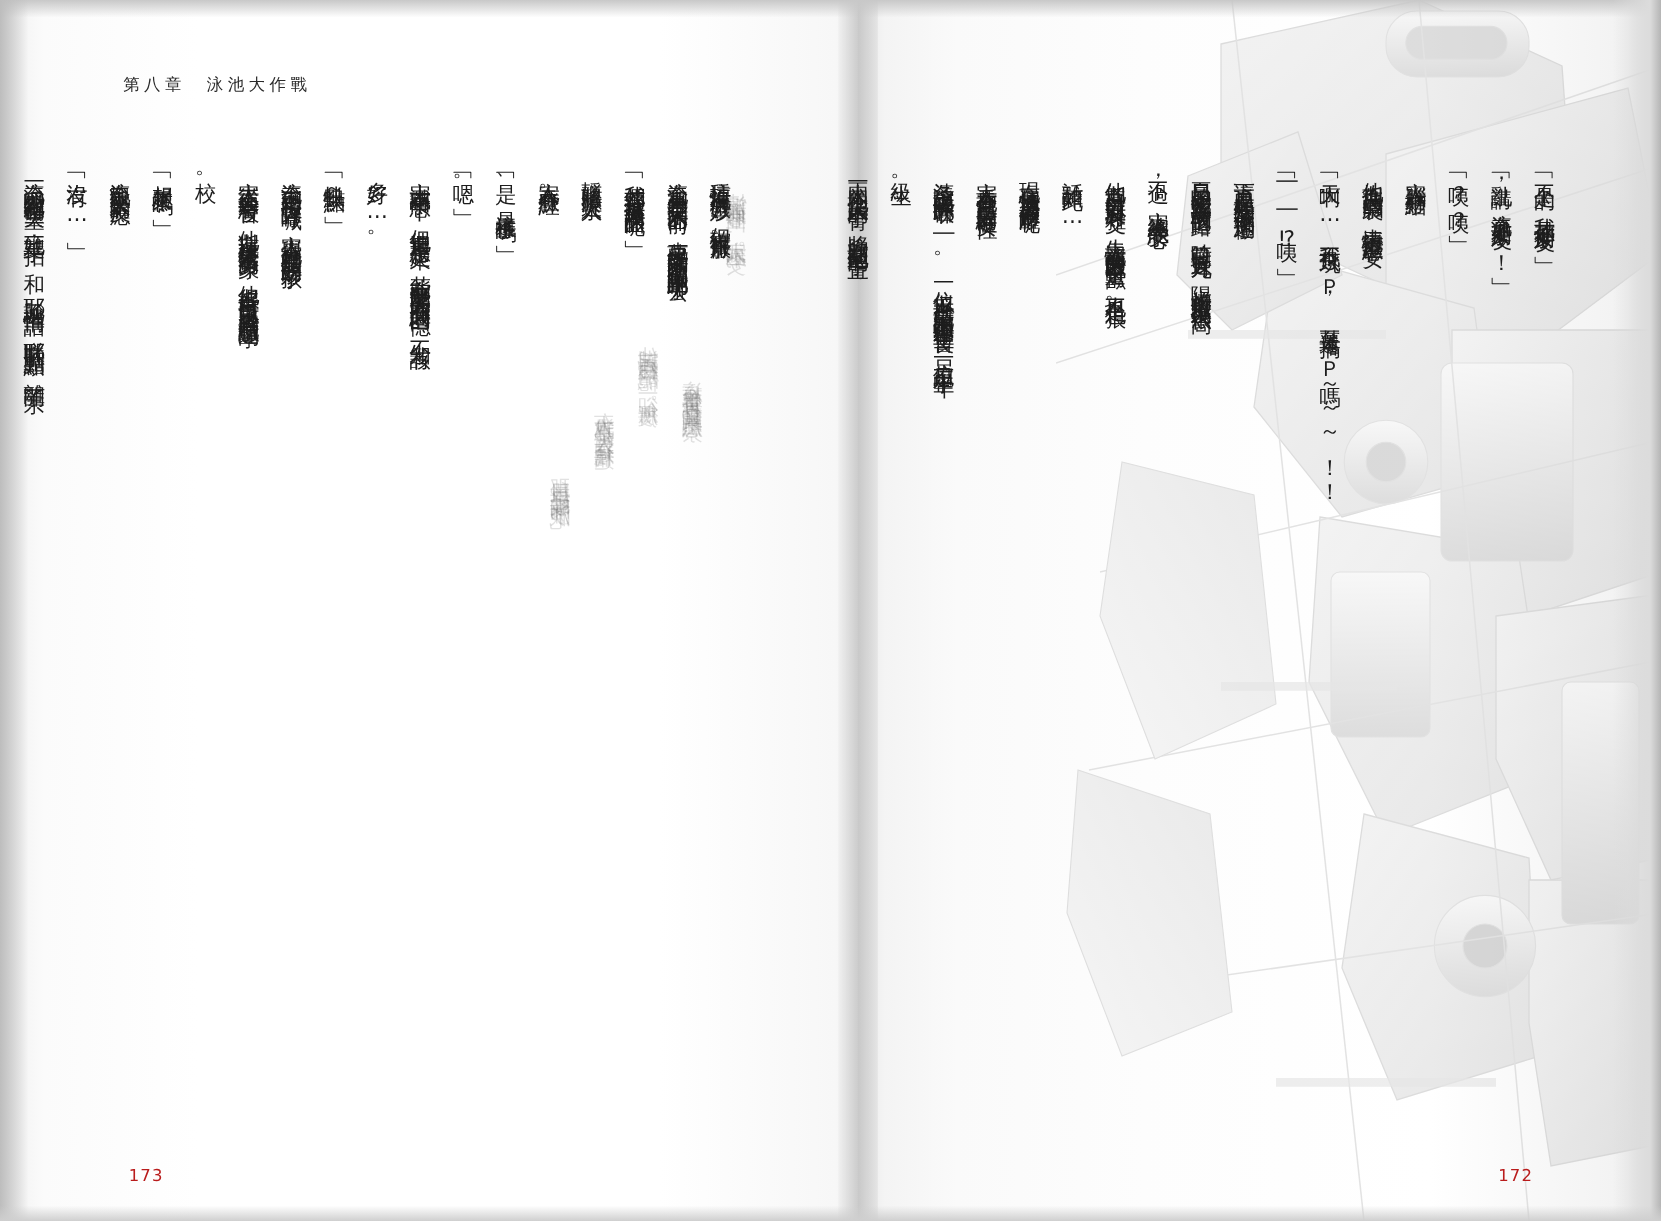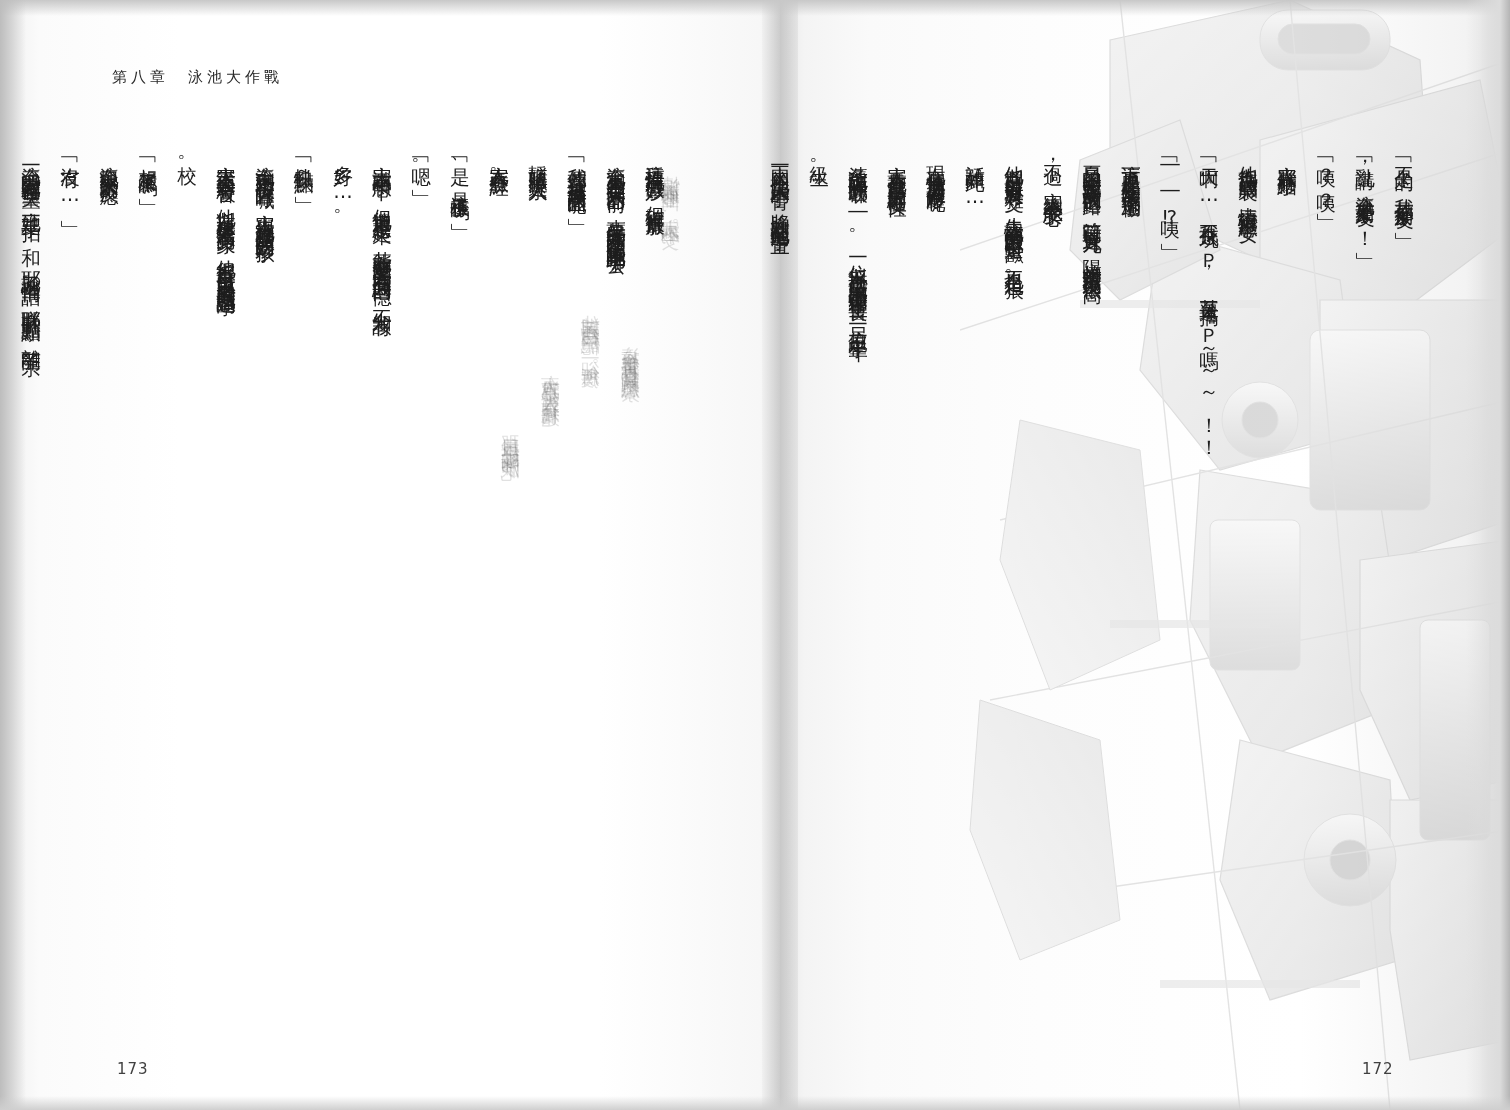--- a/index.html
+++ b/index.html
@@ -80,21 +80,21 @@
     left: 112px; top: 68px;
     font-size: 15px;
     letter-spacing: 4px;
     color: #2a2a2a;
     font-family: "DejaVu Sans", sans-serif;
     text-align: center;
   }
   .folio {
     position: absolute;
     font-size: 15px;
-    color: #404040;
+    color: #b91c1c;
     font-family: "DejaVu Sans", sans-serif;
     letter-spacing: 1px;
   }
   .folio-left { left: 117px; top: 1060px; }
   .folio-right { left: 1362px; top: 1060px; text-align: center; }
 
   
   .ghost {
     position: absolute;
     writing-mode: vertical-rl;

